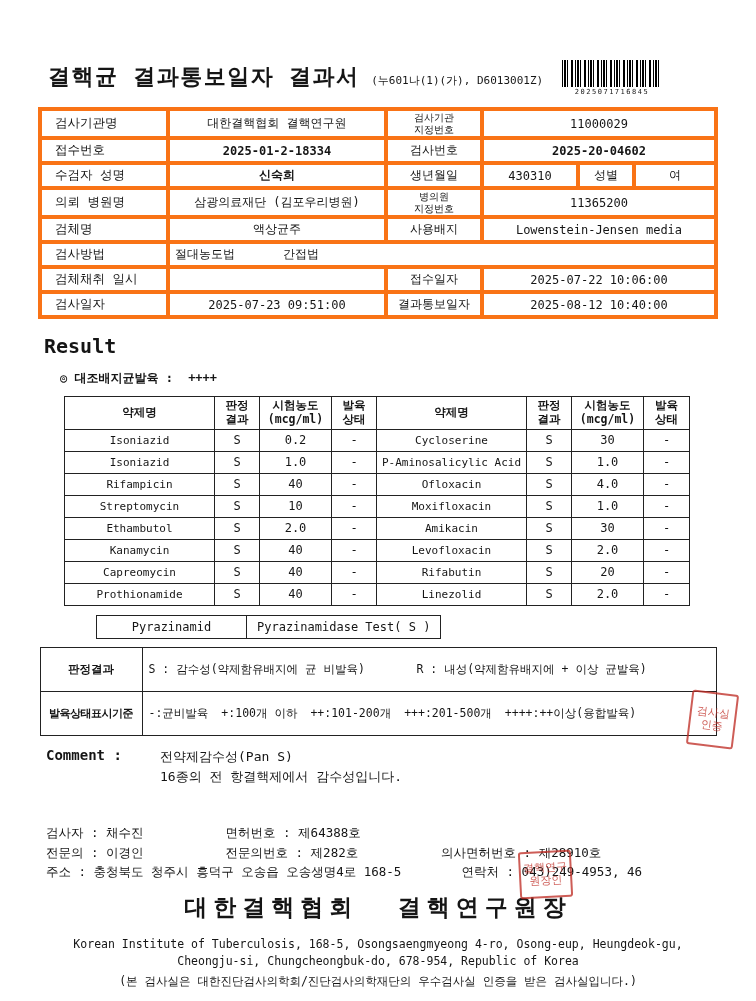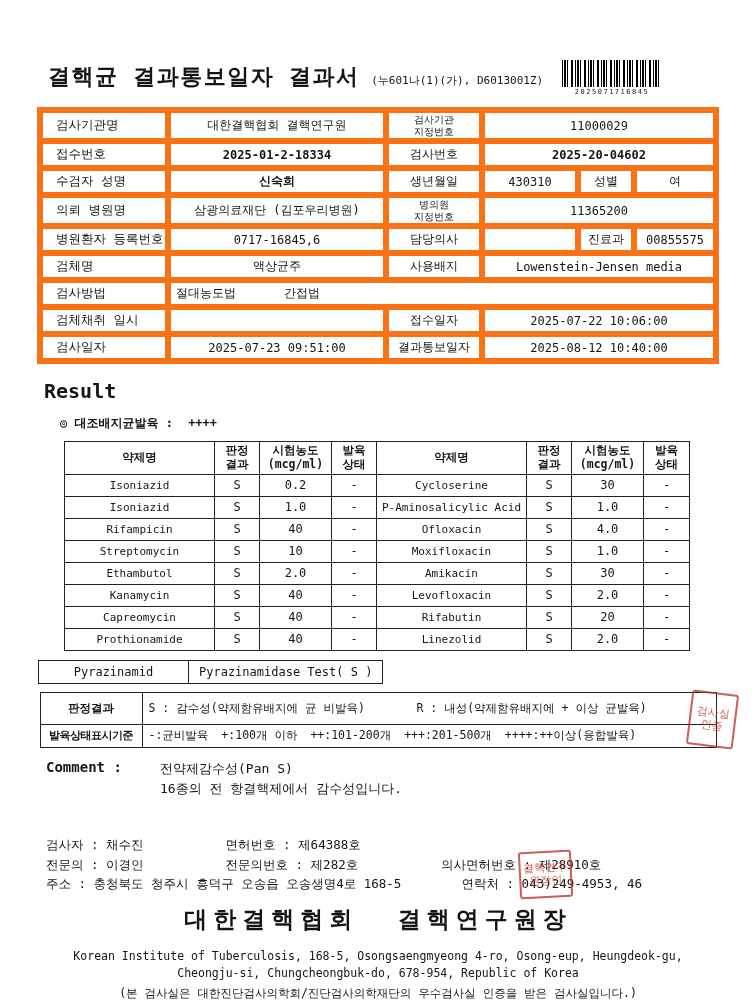--- a/index.html
+++ b/index.html
@@ -18,42 +18,42 @@
     height:27px;
     background:repeating-linear-gradient(90deg,
       #000 0 1px,#fff 1px 2px,#000 2px 4px,#fff 4px 5px,
       #000 5px 6px,#fff 6px 9px,#000 9px 11px,#fff 11px 13px);
   }
   .barcode-num { font-size:7px; letter-spacing:1.5px; text-align:center; margin-top:1px; }
 
   
   table { border-collapse:collapse; }
   .info-table { margin:15px auto 0; width:676px; table-layout:fixed; }
-  .info-table td { border:6px solid #f97316; height:25px; font-size:12px; padding:2px 5px; white-space:nowrap; overflow:hidden; }
+  .info-table td { border:4px solid #f97316; height:25px; font-size:12px; padding:2px 5px; white-space:nowrap; overflow:hidden; }
   td.lbl  { text-align:left; padding-left:13px; font-size:12.5px; }
   td.lblc { text-align:center; font-size:12px; }
   td.val  { text-align:center; }
   td.lbl-sm { text-align:center; font-size:10px; line-height:1.15; padding:1px 2px; }
   .b { font-weight:700;margin-top:25px; }
   .gap-left { margin-left:48px; }
 
   .result-title { margin:15px 0 0 44px; font-size:20px; font-weight:700; }
   .control-line { margin:12px 0 0 60px; font-size:12px; font-weight:700; }
   .control-line .v { margin-left:8px; }
 
   .drug-table { margin:9px 0 0 64px; width:625px; table-layout:fixed; }
   .drug-table th { border:1px solid #222; font-size:11.5px; font-weight:700; padding:2px 1px; line-height:1.2; text-align:center; }
   .drug-table td { border:1px solid #222; font-size:12px; text-align:center; height:22px; padding:1px 2px; white-space:nowrap; overflow:hidden; }
   .drug-table td.drugname { font-size:11px; }
 
-  .pza-table { margin:9px 0 0 38px; table-layout:fixed;border-radius:6px; }
+  .pza-table { margin:9px 0 0 96px; table-layout:fixed;border-radius:6px; }
   .pza-table td { border:1px solid #222; height:23px; font-size:12px; padding:2px 10px; white-space:nowrap; }
 
   .criteria-table { margin:8px auto 0; width:676px; table-layout:fixed; }
-  .criteria-table td { border:1px solid #222; padding:2px 6px; }
+  .criteria-table td { border:1px solid #222; padding:14px 6px; }
   .crit-lbl { font-weight:700; text-align:center; font-size:12px; white-space:nowrap; }
   .crit-lbl.small { font-size:11px; letter-spacing:-0.5px; }
   .crit-row1 td { height:32px; font-size:11.5px; }
   .crit-row2 td { height:23px; font-size:11.5px; }
   .judge-flex { display:flex; align-items:center; }
   .judge-flex .s-part { display:inline-block; width:268px; }
   .growth-flex { display:flex; align-items:center; gap:13px; white-space:nowrap; }
 
   .comment-row { margin:11px 0 0 46px; display:flex;gap:20px; }
   .comment-label { font-weight:700; font-size:14px; width:94px; }
@@ -121,28 +121,20 @@
       <td class="lblc">생년월일</td>
       <td class="val">430310</td>
       <td class="lblc">성별</td>
       <td class="val">여</td>
     </tr>
     <tr>
       <td class="lbl">의뢰 병원명</td>
       <td class="val">삼광의료재단 (김포우리병원)</td>
       <td class="lbl-sm"><span>병의원</span><br><span>지정번호</span></td>
       <td class="val" colspan="3">11365200</td>
-    </tr>
-    <tr>
-      <td class="lbl">병원환자 등록번호</td>
-      <td class="val">0717-16845,6</td>
-      <td class="lblc">담당의사</td>
-      <td class="val"></td>
-      <td class="lblc">진료과</td>
-      <td class="val">00855575</td>
     </tr>
     <tr>
       <td class="lbl">검체명</td>
       <td class="val">액상균주</td>
       <td class="lblc">사용배지</td>
       <td class="val" colspan="3">Lowenstein-Jensen media</td>
     </tr>
     <tr>
       <td class="lbl">검사방법</td>
       <td colspan="5"><span>절대농도법</span><span class="gap-left">간접법</span></td>

